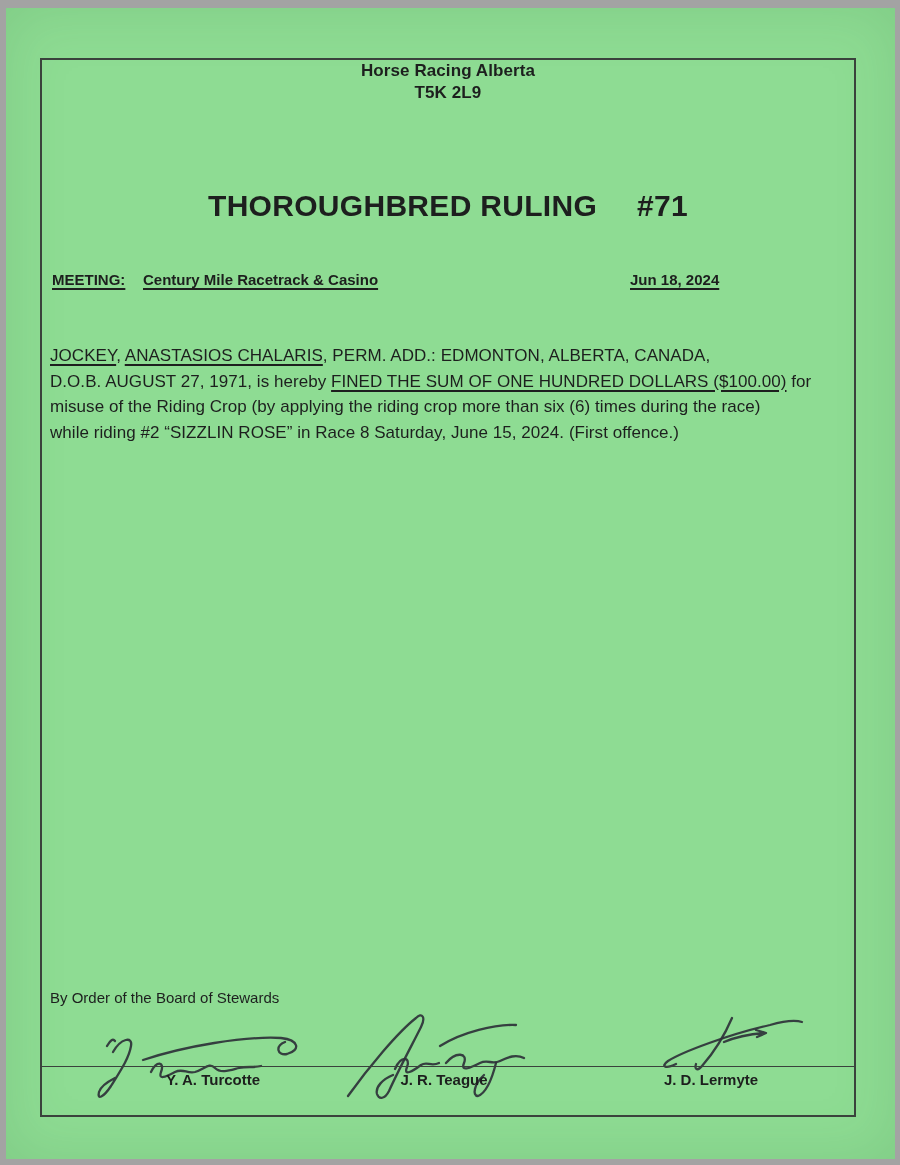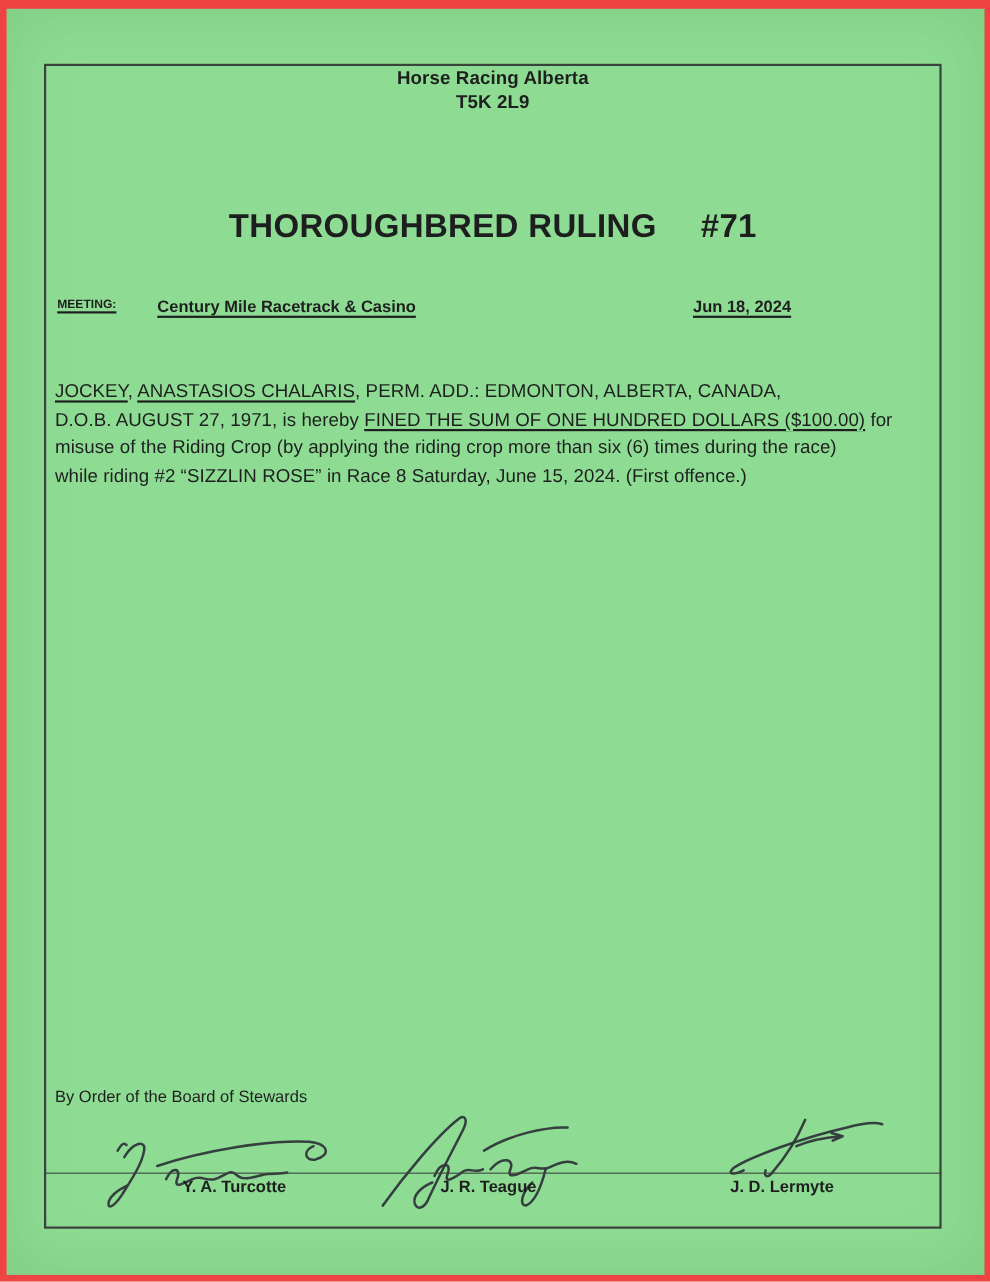--- a/index.html
+++ b/index.html
@@ -6,21 +6,21 @@
   html, body {
     margin: 0; padding: 0;
     width: 900px; height: 1165px;
     overflow: hidden;
     background: #fbfbf8;
     font-family: "Liberation Sans", "DejaVu Sans", sans-serif;
     color: var(--ink, #1d1f1e);
   }
   .scan-frame {
     position: absolute; inset: 0;
-    background: #ef4444;
+    background: #a3a3a3;
   }
   .sheet {
     position: absolute;
     left: 6px; top: 8px; right: 5px; bottom: 6px;
     background: var(--paper, #8edc93);
     box-shadow: inset 0 0 60px rgba(60,130,70,0.18);
   }
   .border-box {
     position: absolute;
     left: 40px; top: 58px;
@@ -43,21 +43,21 @@
     text-align: center;
     font-weight: bold;
     font-size: 30px;
     letter-spacing: 0.3px;
     white-space: nowrap;
   }
   .title-number { margin-left: 40px; }
 
   .u { text-decoration: underline; text-decoration-thickness: 1.5px; text-underline-offset: 3px; }
 
-  .meeting-label { left: 52px; top: 271px; font-weight: bold; font-size: 11px; }
+  .meeting-label { left: 52px; top: 271px; font-weight: bold; font-size: 15px; }
   .meeting-venue { left: 143px; top: 271px; font-weight: bold; font-size: 15px; }
   .meeting-date  { left: 630px; top: 271px; font-weight: bold; font-size: 15px; }
 
   .ruling-par {
     left: 50px; top: 343px; width: 804px;
     font-size: 17px;
     line-height: 25.5px;
     letter-spacing: 0.05px;
   }
   .rules-line-1 { left: 50px; top: 470px; width: 804px; font-size: 17px; }

